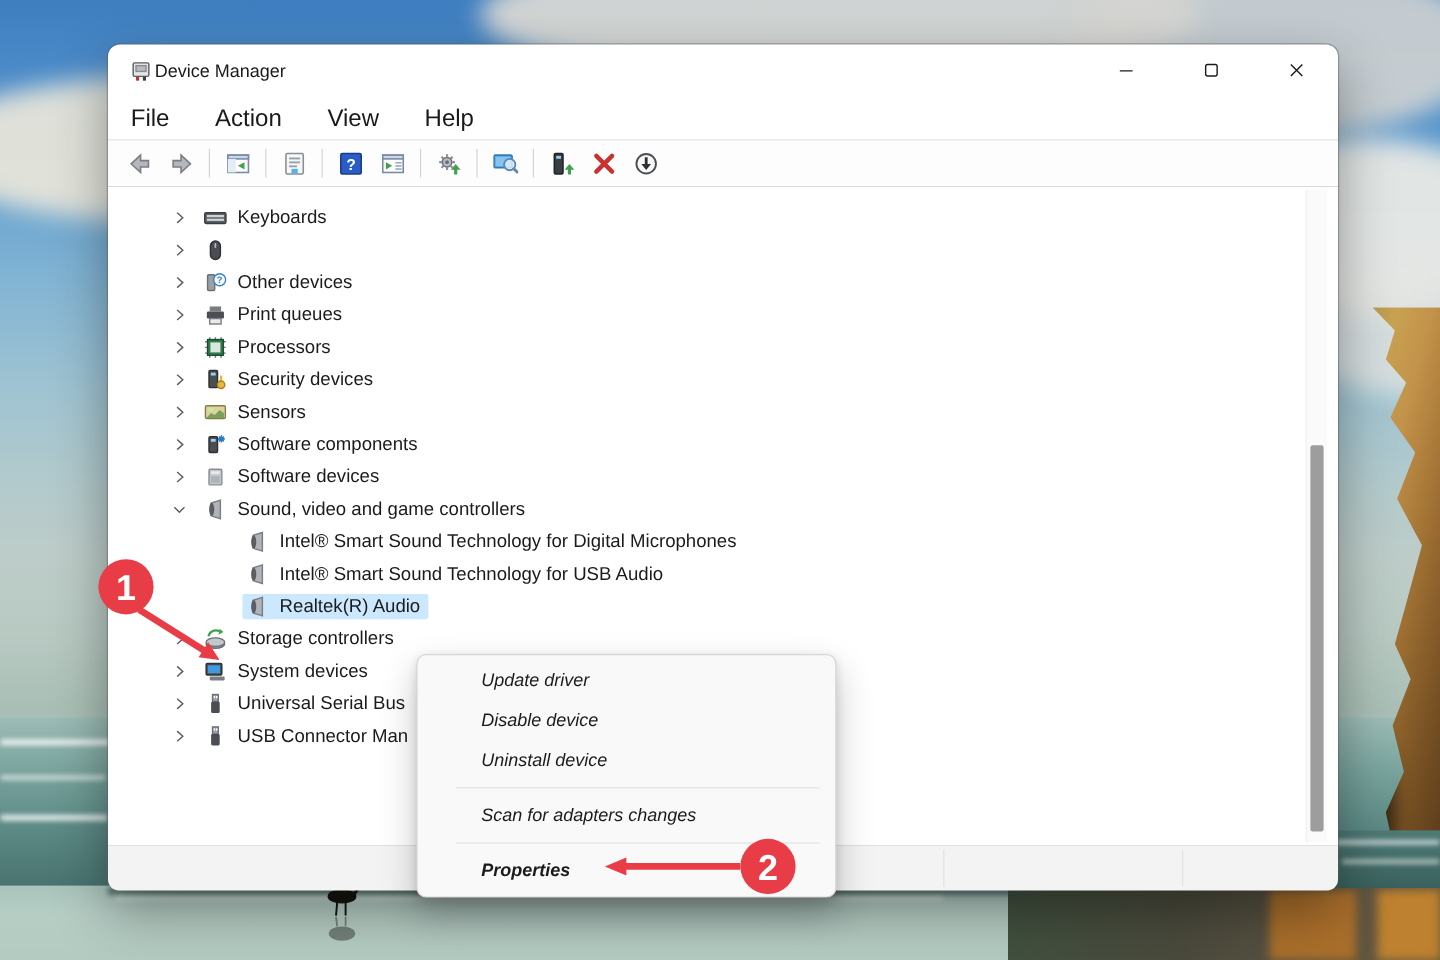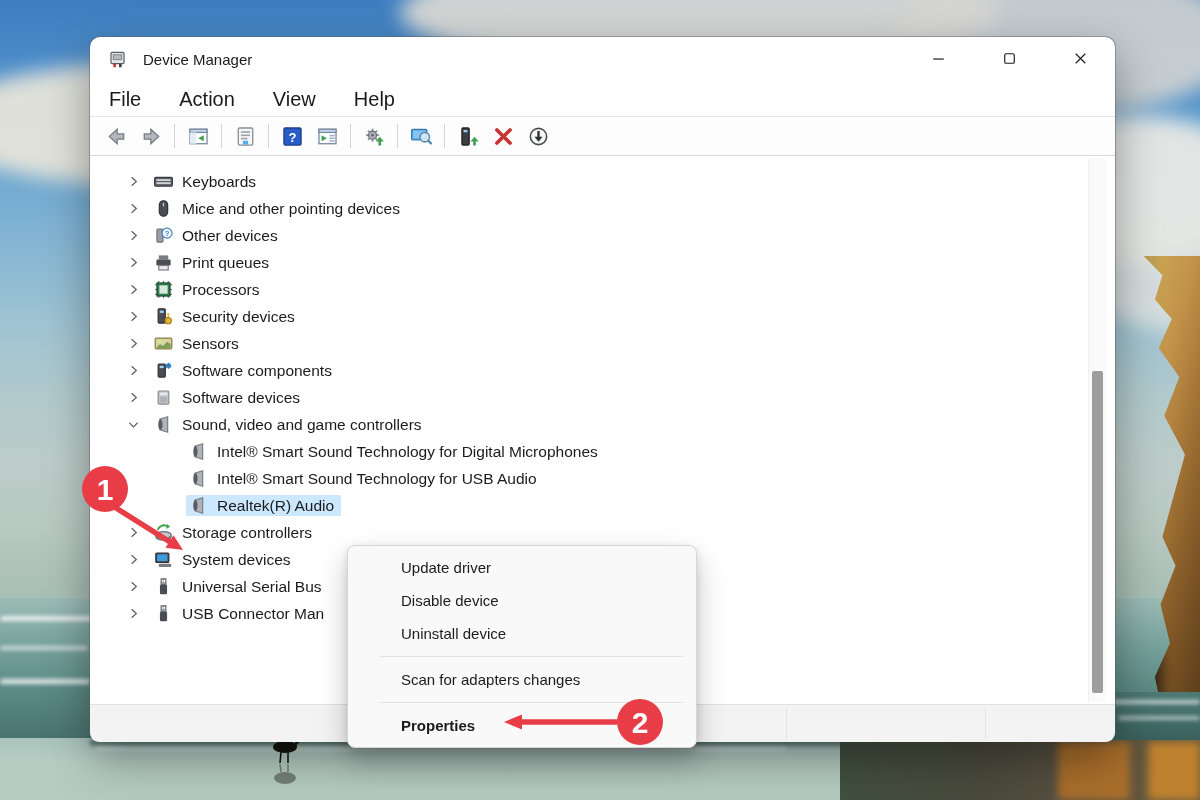--- a/index.html
+++ b/index.html
@@ -49,36 +49,36 @@
     background:#2c2113;filter:blur(7px);border-radius:50%;}
   .bird{position:absolute;left:268px;top:736px;}
 
   
   .window{position:absolute;left:90px;top:37px;width:1025px;height:703px;background:#fff;
     border-radius:10px;z-index:10;
     box-shadow:0 0 0 1px rgba(90,90,90,.45),0 18px 45px rgba(0,0,0,.38);}
   .titlebar{height:45px;display:flex;align-items:center;padding-left:18px;}
   .app-icon{width:19px;height:19px;display:inline-flex;}
   .app-icon svg{width:19px;height:19px;}
-  .title{margin-left:16px;font-size:15px;color:#1a1a1a;}
+  .title{margin-left:2px;font-size:15px;color:#1a1a1a;}
   .caption-buttons{margin-left:auto;display:flex;gap:25px;padding-right:12px;}
   .cap-btn{width:46px;height:42px;border:none;background:none;display:flex;align-items:center;justify-content:center;padding:0;cursor:default;}
   .cap-btn svg{width:17px;height:17px;}
 
   .menubar{height:34px;display:flex;align-items:center;padding-left:8px;font-size:20px;color:#1a1a1a;gap:16px;}
   .menu-bar-item{padding:4px 11px;cursor:default;}
 
   .toolbar{height:38px;display:flex;align-items:center;padding-left:10px;gap:3px;
     border-top:1px solid #e4e4e4;border-bottom:1px solid #d9d9d9;background:#fdfdfd;}
   .tb-btn{width:32px;height:30px;display:flex;align-items:center;justify-content:center;border:none;background:none;padding:0;}
   .tb-btn svg{width:21px;height:21px;}
   .tb-sep{width:1px;height:24px;background:#d4d4d4;margin:0 4px;}
 
   .content{position:relative;height:548px;background:#fff;overflow:hidden;}
-  .tree{padding-top:12px;}
+  .tree{padding-top:12px;margin-left:16px;}
   .tree-row{display:flex;align-items:center;height:27px;font-size:15.5px;color:#1b1b1b;padding-left:36px;}
   .tree-row.child{padding-left:96px;}
   .chevron{width:20px;height:16px;display:inline-flex;align-items:center;}
   .chevron svg{width:15px;height:15px;}
   .row-inner{display:flex;align-items:center;padding:1px 7px 1px 3px;margin-left:5px;border-radius:2px;}
   .tree-row.child .row-inner{margin-left:0;}
   .tree-row.selected .row-inner{background:#cce8ff;}
   .tree-icon{width:19px;height:19px;display:inline-flex;margin-right:9px;flex:none;}
   .tree-icon svg{width:19px;height:19px;}
   .tree-label{white-space:nowrap;}
@@ -88,21 +88,21 @@
 
   .statusbar{position:relative;height:37px;background:#f3f3f3;border-top:1px solid #e1e1e1;border-radius:0 0 9px 9px;}
   .sb-sep{position:absolute;top:3px;bottom:3px;width:1px;background:#e2e2e2;}
   .sb-sep.sb1{left:696px;}
   .sb-sep.sb2{left:895px;}
 
   
   .context-menu{position:absolute;left:347px;top:545px;width:348px;z-index:20;
     background:#f9f9f9;border:1px solid #d6d6d6;border-radius:8px;padding:5px 0;
     box-shadow:0 14px 30px rgba(0,0,0,.22),0 3px 8px rgba(0,0,0,.12);}
-  .menu-item{height:33px;display:flex;align-items:center;padding-left:53px;font-size:15px;color:#1b1b1b;cursor:default;}
+  .menu-item{height:33px;display:flex;align-items:center;padding-left:53px;font-size:15px;color:#1b1b1b;cursor:default;font-style:italic;}
   .menu-item.bold{font-weight:bold;}
   .menu-sep{height:1px;background:#e2e2e2;margin:6px 13px 6px 32px;}
 
   
   .annotations{position:absolute;inset:0;z-index:30;pointer-events:none;}
   .ann-text{font-family:"Liberation Sans",sans-serif;font-weight:bold;font-size:30px;fill:#ffffff;text-anchor:middle;}
 </style>
 </head>
 <body>
 
@@ -319,21 +319,20 @@
               <path d="M6 3.5 11 8l-5 4.5" fill="none" stroke="#5a5e63" stroke-width="1.3"></path>
             </svg>
           </span>
           <span class="row-inner">
             <span class="tree-icon">
               <svg viewBox="0 0 16 16">
                 <rect x="4.5" y="1.5" width="7" height="13" rx="3.5" fill="#4a4d52" stroke="#2e3033"></rect>
                 <rect x="7.4" y="3" width="1.2" height="3.4" rx="0.6" fill="#b8bcc0"></rect>
               </svg>
             </span>
-            <span class="tree-label">Mice and other pointing devices</span>
           </span>
         </div>
         <div class="tree-row">
           <span class="chevron">
             <svg viewBox="0 0 16 16">
               <path d="M6 3.5 11 8l-5 4.5" fill="none" stroke="#5a5e63" stroke-width="1.3"></path>
             </svg>
           </span>
           <span class="row-inner">
             <span class="tree-icon">

